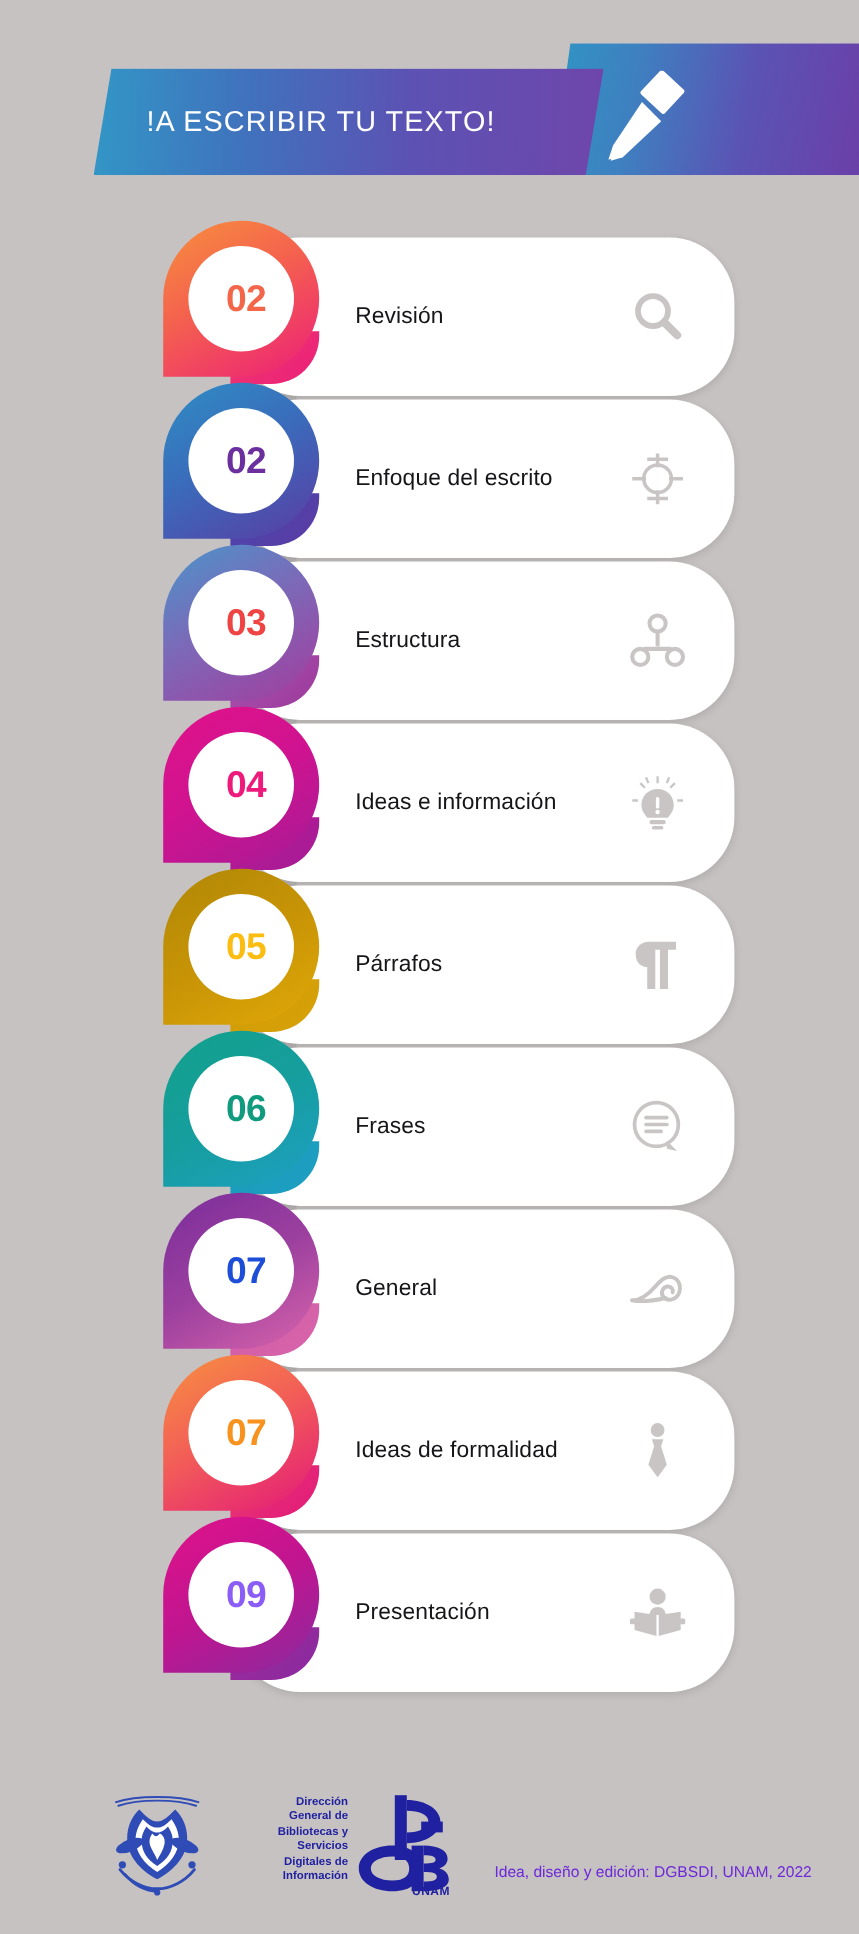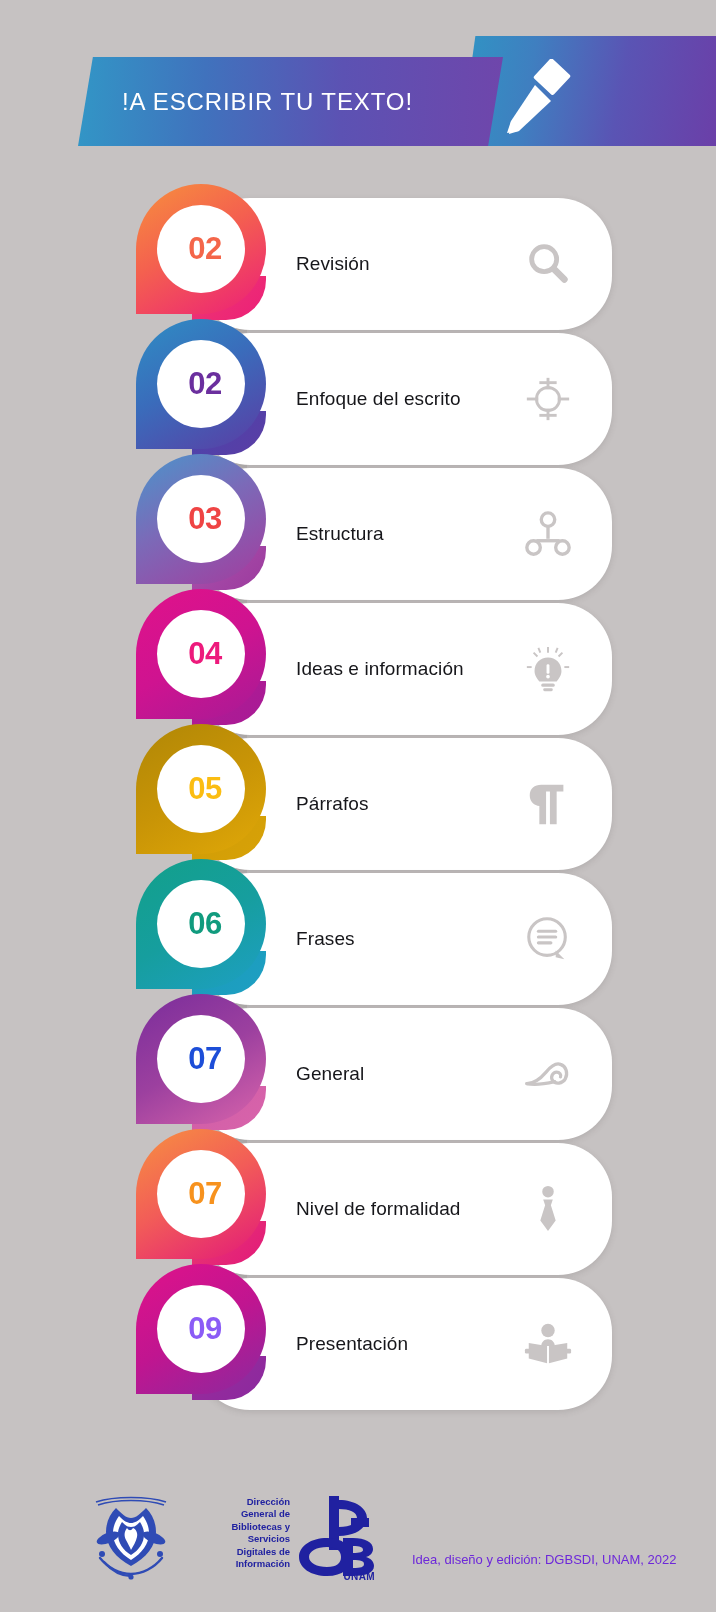--- a/index.html
+++ b/index.html
@@ -406,21 +406,21 @@
       <div class="badge-tail" style="background:linear-gradient(135deg,#cf5da6,#d964ab)"></div>
       <div class="badge-shape" style="background:linear-gradient(150deg,#7a2d9b 0%,#9c409f 50%,#d964ab 100%)"></div>
       <div class="badge-hole">
         <span class="badge-num" style="color:#1d4ed8">07</span>
       </div>
     </div>
   </div>
 
   <div class="row">
     <div class="card">
-      <span class="card-label">Nivel de formalidad</span>
+      <span class="card-label">Ideas de formalidad</span>
       <span class="card-icon">
         <svg viewBox="0 0 52 52" width="50" height="50">
           <circle cx="26" cy="8" r="6" fill="#c9c5c5"></circle>
           <path d="M21 16 L31 16 L29 22 L34 38 L26 49 L18 38 L23 22 Z" fill="#c9c5c5"></path>
         </svg>
       </span>
     </div>
     <div class="badge">
       <div class="badge-tail" style="background:linear-gradient(135deg,#e83a72,#e2187a)"></div>
       <div class="badge-shape" style="background:linear-gradient(150deg,#f79140 0%,#f25c58 48%,#e2187a 100%)"></div>

